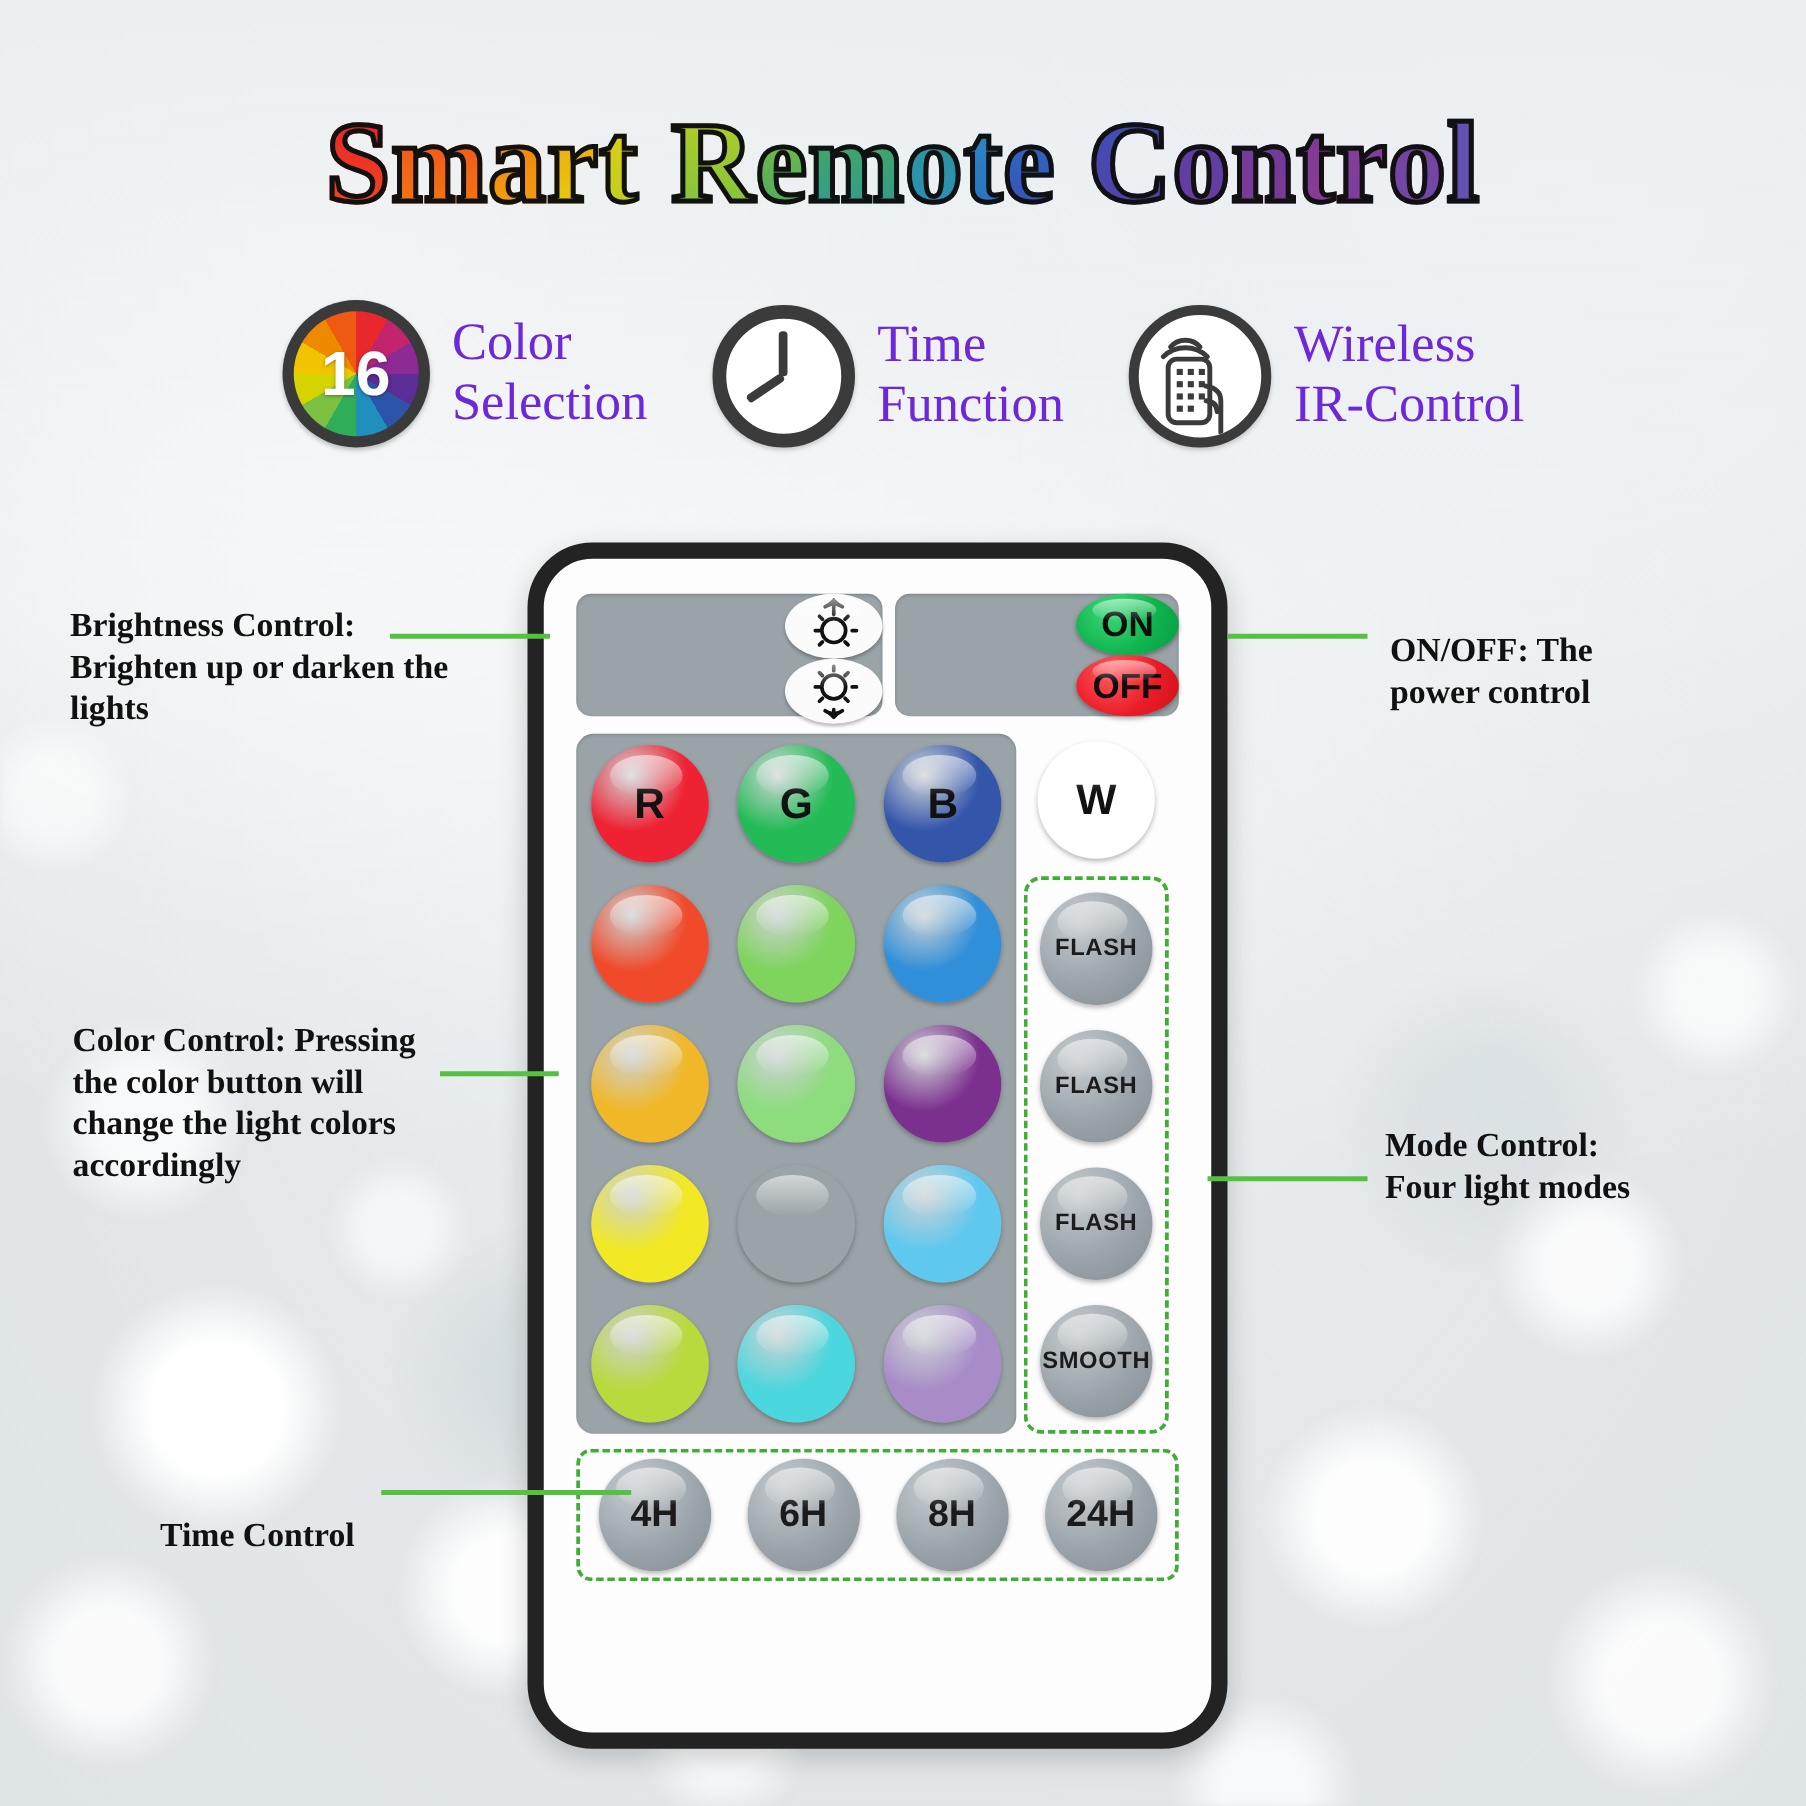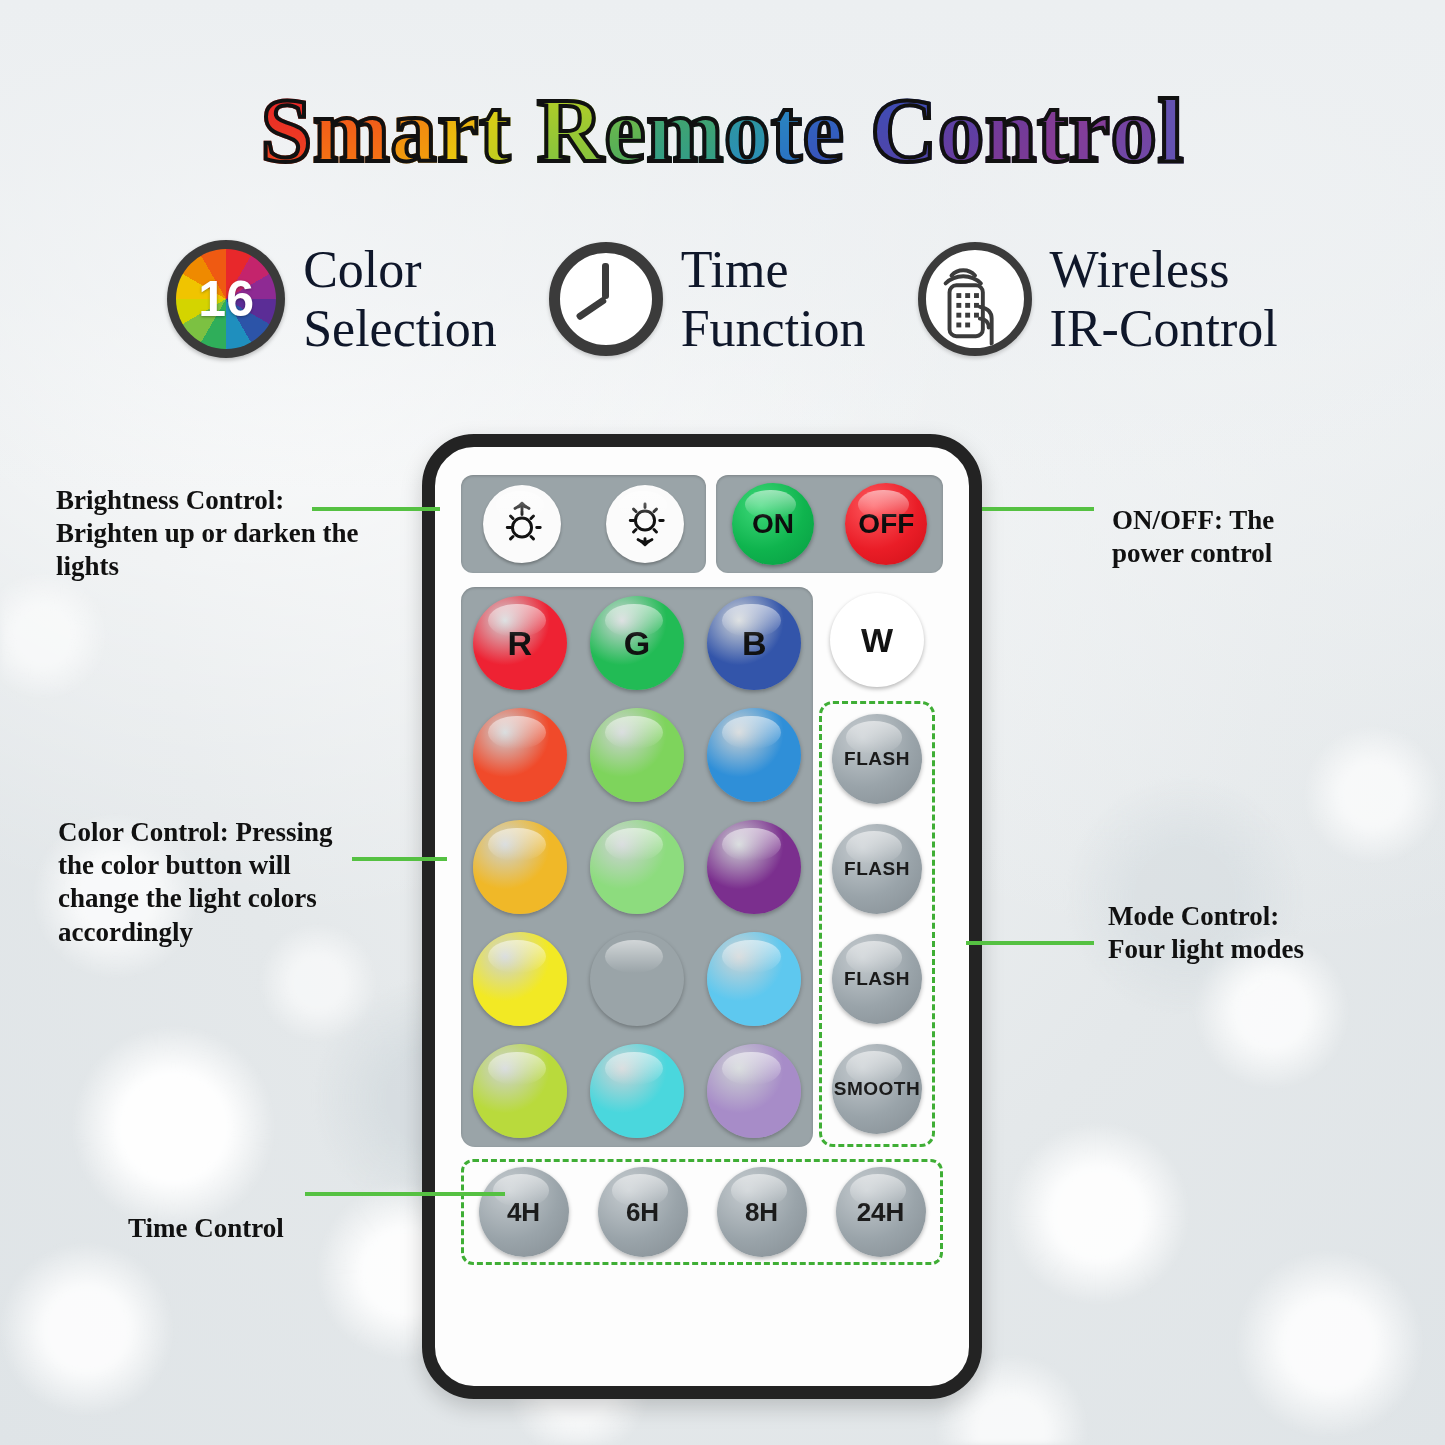--- a/index.html
+++ b/index.html
@@ -62,21 +62,21 @@
   #title .sp { display:inline-block; width:26px; }
 
   
   #features {
     position:absolute; top:240px; left:0; right:0;
     display:flex; justify-content:center; align-items:flex-end;
     gap:52px;
   }
   .feature { display:flex; align-items:center; gap:18px; }
   .feat-label {
-    font-size:52px; line-height:1.14; color:#0f172a;
+    font-size:42px; line-height:1.14; color:#6d28d9;
     white-space:pre-line;
   }
   .fi { flex:0 0 auto; position:relative; }
 
   .wheel { width:118px; height:118px; border-radius:50%; position:relative;
            background:#3a3a3a; display:flex; align-items:center; justify-content:center;
            box-shadow:0 2px 4px rgba(0,0,0,.25); }
   .wheel .disc {
     width:100px; height:100px; border-radius:50%;
     background: conic-gradient(from -90deg,
@@ -105,22 +105,22 @@
   
   #remote {
     position:absolute; left:422px; top:434px; width:560px; height:965px;
     background:#fdfdfd; border:13px solid #232323; border-radius:52px;
     box-shadow:0 8px 22px rgba(0,0,0,.18);
   }
   .panel-top {
     position:absolute; left:26px; top:28px; right:26px; height:98px;
     display:flex; gap:10px;
   }
-  .pgroup { background:#9aa4a8; border-radius:12px; display:flex; align-items:center;
-            justify-content:space-around; box-shadow:inset 0 1px 3px rgba(0,0,0,.2); }
+  .pgroup { background:#9aa4a8; border-radius:12px; display:flex; align-items:flex-end;
+            justify-content:space-around; box-shadow:inset 0 1px 3px rgba(0,0,0,.2);flex-direction:column; }
   .pgroup.g1 { flex:1 1 52%; }
   .pgroup.g2 { flex:1 1 48%; }
 
   .btn { border-radius:50%; position:relative; display:flex; align-items:center;
          justify-content:center; font-family:"Liberation Sans", sans-serif; }
   .btn::after {
     content:""; position:absolute; left:16%; top:8%; width:62%; height:36%;
     border-radius:50%; background:linear-gradient(180deg, rgba(255,255,255,.55), rgba(255,255,255,0));
     pointer-events:none;
   }
@@ -153,21 +153,21 @@
   .mbtn { width:90px; height:90px; font-size:19px; font-weight:bold; color:#1b1b1b;
           letter-spacing:.5px;
           background:radial-gradient(circle at 34% 26%, #c6ccd0 0%, #9aa4aa 55%, #848d93 100%);
           box-shadow:0 2px 4px rgba(0,0,0,.28); }
 
   .timers {
     position:absolute; left:26px; top:712px; right:26px; height:106px;
     background:#fdfdfd; border:3px dashed #3fae35; border-radius:12px;
     display:flex; align-items:center; justify-content:space-around;
   }
-  .tbtn { width:90px; height:90px; font-size:26px; font-weight:bold; color:#1b1b1b;
+  .tbtn { width:90px; height:90px; font-size:30px; font-weight:bold; color:#1b1b1b;
           background:radial-gradient(circle at 34% 26%, #c6ccd0 0%, #9aa4aa 55%, #848d93 100%);
           box-shadow:0 2px 4px rgba(0,0,0,.28); }
 
   
   .anno { position:absolute; font-size:27px; font-weight:bold; color:#111; line-height:1.23;
           white-space:pre-line; }
   .lead { position:absolute; height:4px; background:#55c142; }
 
   .anno-bright { left:56px;  top:484px; width:340px; }
   .lead-bright { left:312px; top:507px; width:128px; }

